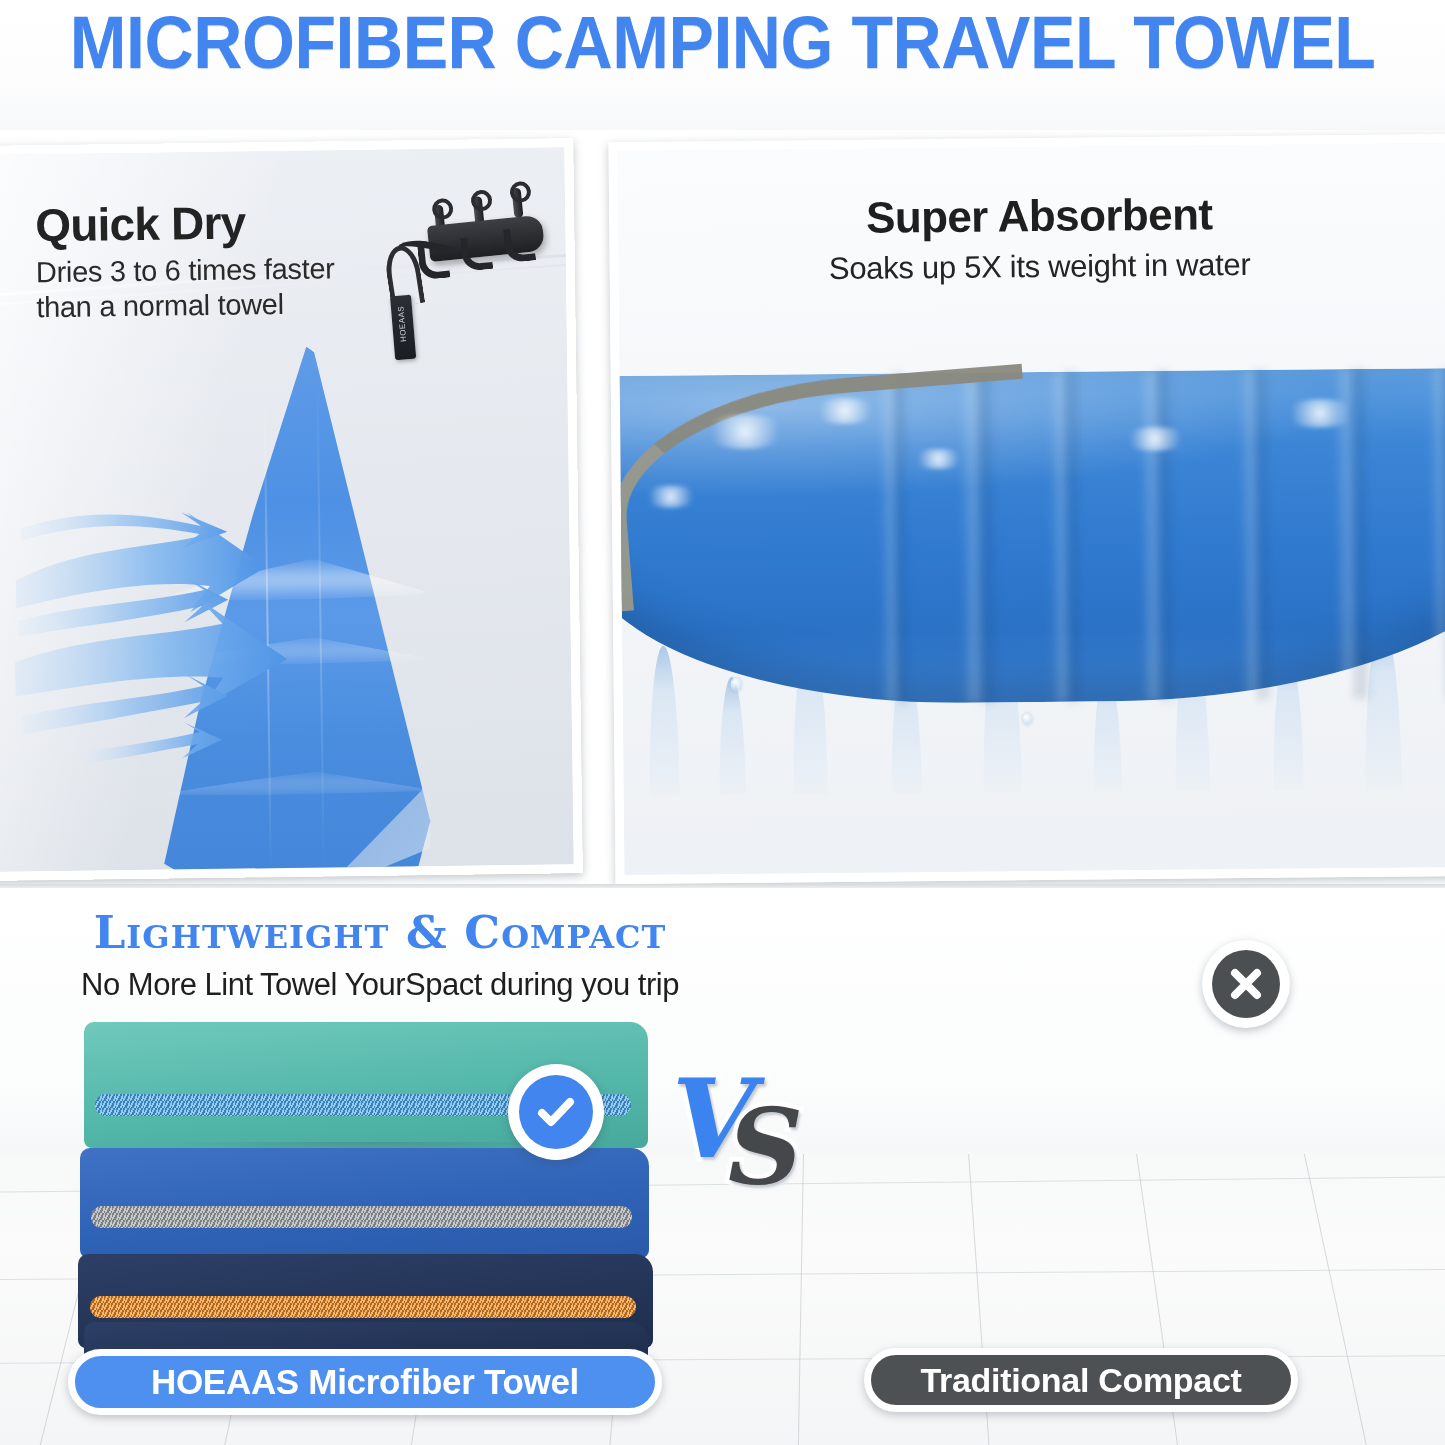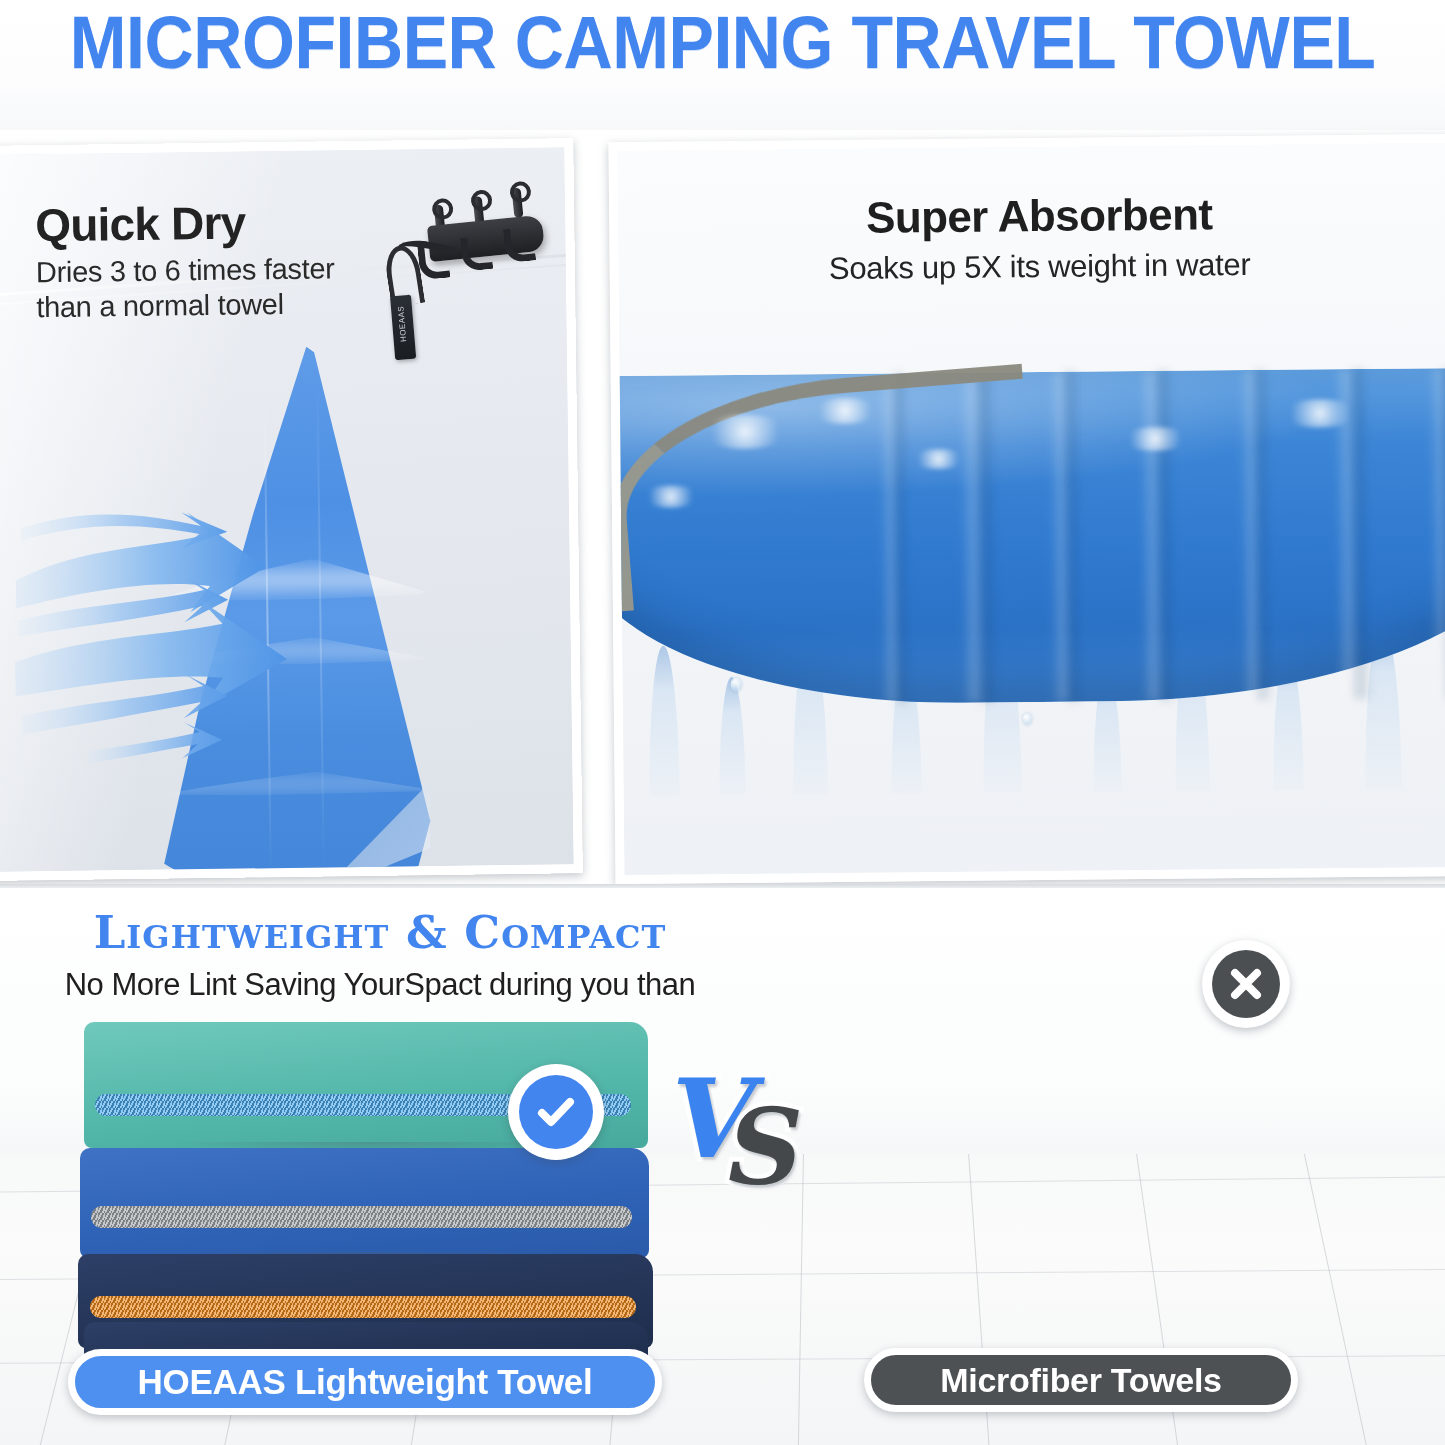--- a/index.html
+++ b/index.html
@@ -465,21 +465,21 @@
     <div class="plank" style="left:980px; transform:rotate(-4deg);"></div>
     <div class="plank" style="left:1160px;transform:rotate(-8deg);"></div>
     <div class="plank" style="left:1340px;transform:rotate(-12deg);"></div>
     <div class="plank-h" style="top:30px; transform:rotate(-0.6deg);"></div>
     <div class="plank-h" style="top:120px;transform:rotate(-0.4deg);"></div>
     <div class="plank-h" style="top:205px;transform:rotate(-0.3deg);"></div>
   </div>
 
   <div class="lw-text">
     <div class="lw-h">Lightweight &amp; Compact</div>
-    <div class="lw-sub">No More Lint Saving YourSpact during you than</div>
+    <div class="lw-sub">No More Lint Towel YourSpact during you trip</div>
   </div>
 
   <div class="mf-stack">
 
     <div class="mf-towel mf-teal" style="top:0; height:126px; left:6px; width:98%;">
       <div class="mf-face"></div>
       <div class="mf-mesh mesh-lightblue" style="top:72px;"></div>
       <div class="mf-shadow"></div>
     </div>
 
@@ -519,17 +519,17 @@
     </svg>
   </div>
 </div>
 
 <div id="vs-badge">
   <span class="vs-v">V</span>
   <span class="vs-s">S</span>
 </div>
 
 <div class="pill" id="pill-ours">
-  <span>HOEAAS Lightweight Towel</span>
+  <span>HOEAAS Microfiber Towel</span>
 </div>
 <div class="pill" id="pill-trad">
-  <span>Microfiber Towels</span>
+  <span>Traditional Compact</span>
 </div>
 
 </body></html>

